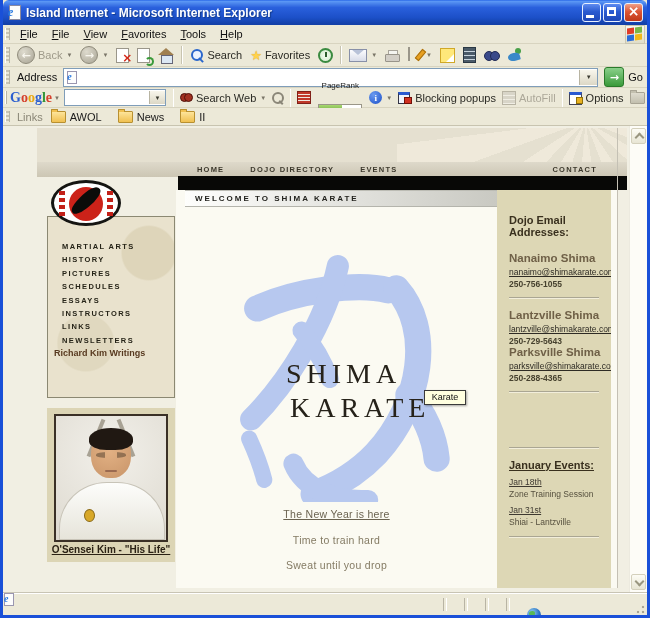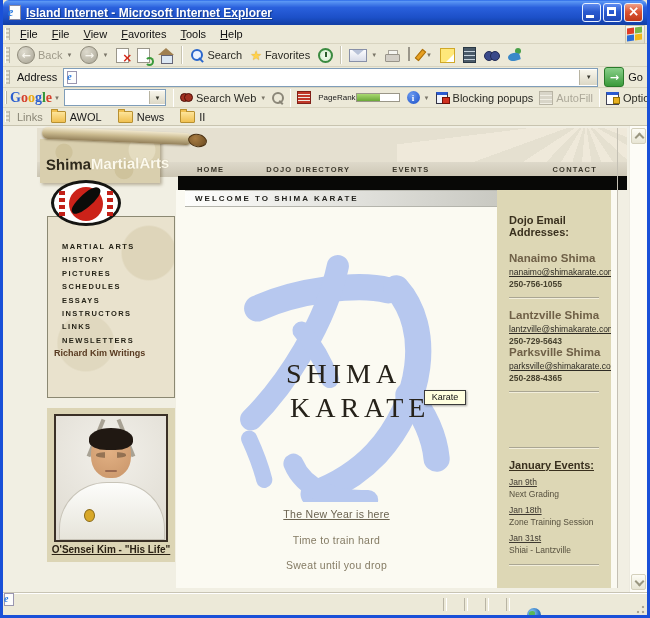--- a/index.html
+++ b/index.html
@@ -8,21 +8,21 @@
   .abs{position:absolute;}
 
   
   .titlebar{position:relative;height:25px;border-radius:6px 6px 0 0;
     background:linear-gradient(180deg,#2a68e8 0%,#5a96f4 6%,#2a60dd 30%,#1c50c8 70%,#1340a8 96%);
     display:flex;align-items:center;padding:0 4px;color:#fff;}
   .ie-ico{width:15px;height:15px;position:relative;margin-right:4px;}
   .ie-ico .pg{position:absolute;left:2px;top:0;width:10px;height:13px;background:#fdfdfd;border:1px solid #8a8aa0;}
   .ie-ico .e{position:absolute;left:1px;top:0px;font:bold italic 12px "Liberation Serif",serif;color:#2a7ae0;}
   .win-title{font:bold 12px "Liberation Sans",sans-serif;text-shadow:1px 1px 1px #123a8a;flex:1;
-    white-space:nowrap;overflow:hidden;text-decoration:underline;}
+    white-space:nowrap;overflow:hidden;}
   .winbtns{display:flex;gap:2px;}
   .wbtn{width:19px;height:19px;border-radius:3px;border:1px solid #e8f0ff;box-sizing:border-box;
     background:linear-gradient(180deg,#5f8cf0,#2a5ad0 45%,#1e48b8);position:relative;}
   .wbtn.close{background:linear-gradient(180deg,#f0a088,#dd5535 45%,#c03818);}
   .wbtn .g-min{position:absolute;left:3px;bottom:3px;width:8px;height:3px;background:#fff;}
   .wbtn .g-max{position:absolute;left:3px;top:3px;width:9px;height:9px;border:2px solid #fff;border-top-width:3px;box-sizing:border-box;}
   .wbtn .g-x{position:absolute;left:0;top:-1px;width:100%;text-align:center;color:#fff;font:bold 14px "DejaVu Sans",sans-serif;}
 
   
   .bar{position:relative;display:flex;align-items:center;background:#ece9d8;border-bottom:1px solid #d8d4c0;box-sizing:border-box;}
@@ -97,21 +97,21 @@
   .gsearch .addr-dd{height:13px;width:15px;}
   .gbtn{display:flex;align-items:center;gap:3px;padding:0 3px;font:11px "Liberation Sans",sans-serif;color:#2a2a24;white-space:nowrap;}
   .gbtn.dis{color:#aca899;}
   .sweb-ic{position:relative;width:13px;height:11px;}
   .sweb-ic i{position:absolute;top:1px;width:7px;height:7px;border-radius:50%;background:#a03020;border:1px solid #501008;}
   .sweb-ic i.l{left:0;} .sweb-ic i.r{right:0;}
   .mag2{width:8px;height:8px;border:2px solid #8a8678;border-radius:50%;position:relative;}
   .mag2::after{content:"";position:absolute;left:6px;top:6px;width:2px;height:5px;background:#8a8678;transform:rotate(-45deg);}
   .news-ic{width:12px;height:11px;background:#c03828;border:1px solid #802018;
     background-image:repeating-linear-gradient(180deg,transparent 0 2px,#f0e8e0 2px 3px);}
-  .pr-widget{display:flex;flex-direction:row;align-items:center;margin:0 4px;}
+  .pr-widget{display:flex;flex-direction:column;align-items:center;margin:0 4px;gap:14px;}
   .pr-lbl{font:8px "Liberation Sans",sans-serif;color:#1a1a1a;line-height:8px;}
   .pr-bar{width:42px;height:7px;border:1px solid #9a9688;background:#fff;position:relative;}
   .pr-fill{position:absolute;left:0;top:0;height:100%;width:55%;background:linear-gradient(180deg,#a8d870,#6aa838);}
   .info-ic{width:13px;height:13px;border-radius:50%;background:radial-gradient(circle at 35% 30%,#6a9af0,#1c50c8);
     color:#fff;font:bold 9px "Liberation Serif",serif;display:flex;align-items:center;justify-content:center;}
   .popup-ic{position:relative;width:14px;height:12px;}
   .popup-ic .w1{position:absolute;left:0;top:0;width:10px;height:8px;background:#f0f4fc;border:1px solid #334;border-top:3px solid #2a5ad0;}
   .popup-ic .w2{position:absolute;right:0;bottom:0;width:6px;height:5px;background:#d03020;border:1px solid #701008;}
   .af-ic{width:12px;height:12px;background:#d8d5c8;border:1px solid #b8b4a4;
     background-image:repeating-linear-gradient(180deg,transparent 0 3px,#f0eee4 3px 4px);}
@@ -128,21 +128,21 @@
   .link-item{display:flex;align-items:center;font:11px "Liberation Sans",sans-serif;color:#1a1a1a;margin-right:16px;}
 
   
   .content{position:relative;height:466px;background:#fff;}
   .webpage{position:absolute;left:0;top:0;right:17px;bottom:0;background:#f1efe3;overflow:hidden;}
 
   .ph-header{left:34px;top:2px;width:590px;height:34px;background:#e5e0d0;}
   .rays{right:0;top:0;width:230px;height:34px;
     background:repeating-conic-gradient(from 120deg at 82% -20%,#efe9da 0 13deg,#e5e0d0 13deg 26deg);}
   .ph-nav{left:34px;top:36px;width:590px;height:15px;background:linear-gradient(180deg,#ded9ca,#ccc6b4);
-    display:flex;align-items:center;padding-left:160px;box-sizing:border-box;gap:16px;}
+    display:flex;align-items:center;padding-left:160px;box-sizing:border-box;}
   .nav-item{font:bold 7.5px "Liberation Sans",sans-serif;letter-spacing:1.2px;color:#3c382c;margin-right:26px;}
   .nav-contact{position:absolute;right:30px;font:bold 7.5px "Liberation Sans",sans-serif;letter-spacing:1.2px;color:#3c382c;}
   .black-bar{left:175px;top:50px;width:449px;height:14px;background:#080806;}
 
   .scroll-graphic{left:37px;top:2px;width:168px;height:57px;}
   .rod{left:2px;top:2px;width:150px;height:12px;border-radius:7px;transform:rotate(2.5deg);
     background:linear-gradient(180deg,#f0e7cd,#cbbb90 45%,#93805a);box-shadow:0 1px 2px rgba(60,40,10,.4);}
   .rod-tip{left:148px;top:6px;width:17px;height:11px;border-radius:50%;transform:rotate(10deg);
     background:radial-gradient(circle at 35% 35%,#a87c42,#6a4a20);border:1px solid #4a3010;}
   .parchment{left:0;top:11px;width:120px;height:44px;background:#d9cfae;
@@ -476,26 +476,20 @@
 
           <span class="nav-item">DOJO DIRECTORY</span>
 
           <span class="nav-item">EVENTS</span>
 
         <span class="nav-contact">CONTACT</span>
       </div>
 
       <div class="abs black-bar"></div>
 
-      <div class="abs scroll-graphic">
-        <div class="abs parchment"></div>
-        <div class="abs rod"></div>
-        <div class="abs rod-tip"></div>
-        <div class="abs brand"><span class="b1">Shima</span><span class="b2">MartialArts</span></div>
-      </div>
 
       <div class="abs menu-box">
         <div class="menu-list">
 
             <div class="pmenu-item">MARTIAL ARTS HISTORY</div>
 
             <div class="pmenu-item">PICTURES</div>
 
             <div class="pmenu-item">SCHEDULES</div>
 
@@ -575,24 +569,20 @@
             <a class="dojo-email">parksville@shimakarate.com</a>
             <div class="dojo-phone">250-288-4365</div>
             <div class="rc-hr"></div>
           </div>
 
         <div class="rc-spacer"></div>
         <div class="rc-hr"></div>
         <div class="rc-events-title">January Events:</div>
         <div class="events-list">
 
-            <div class="event">
-              <div class="ev-date">Jan 9th</div>
-              <div class="ev-desc">Next Grading</div>
-            </div>
 
             <div class="event">
               <div class="ev-date">Jan 18th</div>
               <div class="ev-desc">Zone Training Session</div>
             </div>
 
             <div class="event">
               <div class="ev-date">Jan 31st</div>
               <div class="ev-desc">Shiai - Lantzville</div>
             </div>

